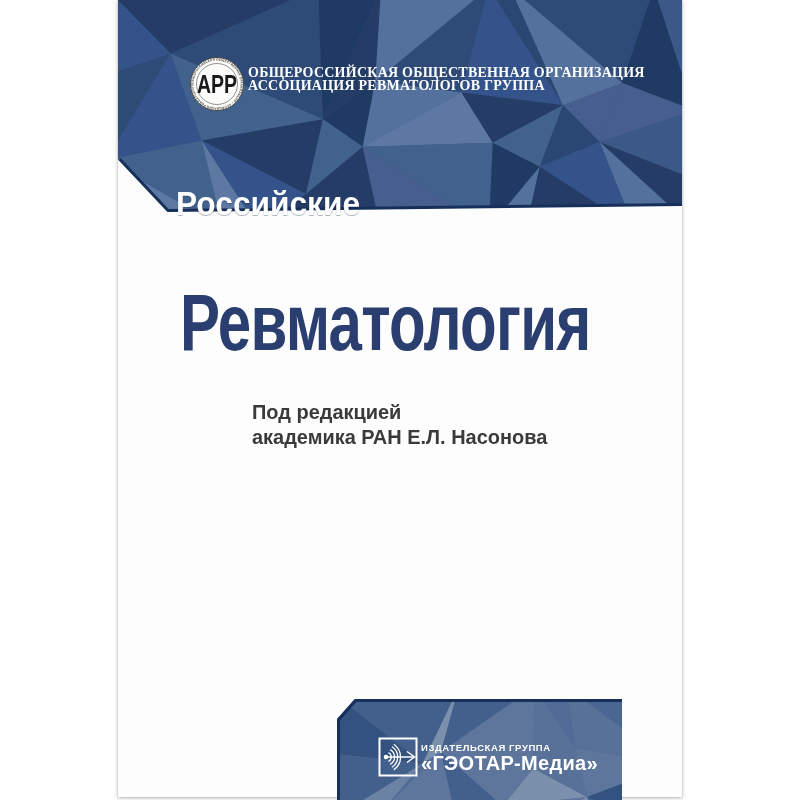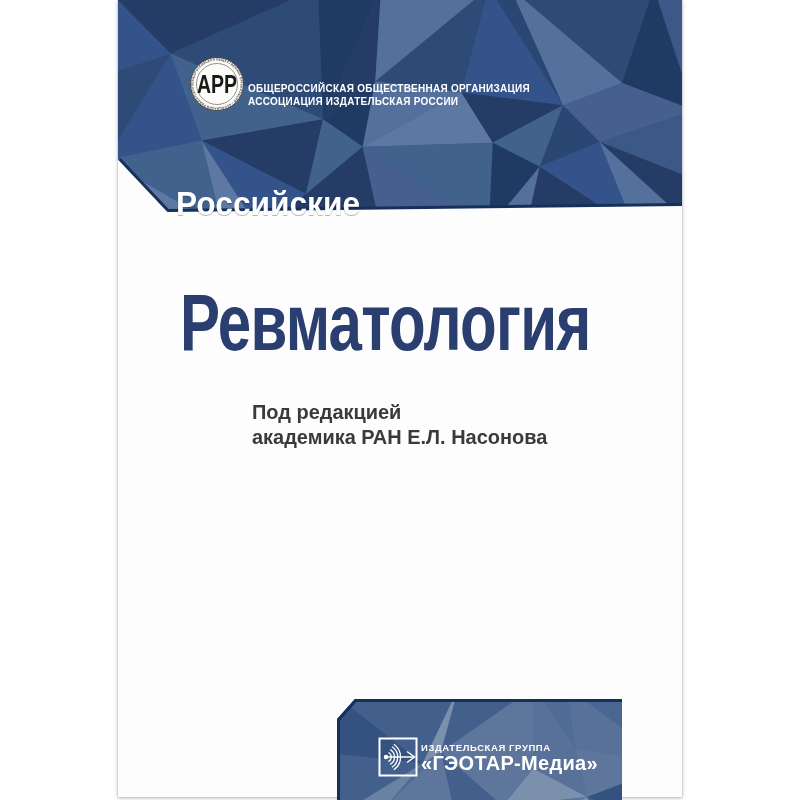--- a/index.html
+++ b/index.html
@@ -6,22 +6,22 @@
   .stage{position:relative;width:800px;height:800px;background:#ffffff;overflow:hidden;
          font-family:"Liberation Sans","DejaVu Sans",sans-serif;}
   .cover{position:absolute;left:118px;top:0;width:564px;height:797px;background:#fdfdfd;
          box-shadow:0 1px 4px rgba(0,0,0,.28), 0 0 0 1px rgba(0,0,0,.05);}
   .panel{position:absolute;overflow:hidden;}
   .panel svg.mesh{position:absolute;left:0;top:0;display:block;}
   .header-panel{left:0;top:0;width:564px;height:216px;}
   .footer-panel{left:219px;top:699px;width:285px;height:130px;}
 
   .arr-logo{position:absolute;left:71px;top:56px;}
-  .org-lines{position:absolute;left:130px;top:82px;color:var(--light-text,#fff);
-             font-weight:bold;font-size:10px;line-height:13px;letter-spacing:.25px;white-space:nowrap;}
+  .org-lines{position:absolute;left:130px;top:66px;color:var(--light-text,#fff);
+             font-weight:bold;font-size:14px;line-height:13px;letter-spacing:.25px;white-space:nowrap;font-family:Liberation Serif, serif;}
   .series{position:absolute;left:58px;top:119px;color:var(--light-text,#fff);font-weight:bold;
           font-size:33px;line-height:34px;transform:scaleX(.96);transform-origin:left top;white-space:pre;
           text-shadow:0 1px 1px rgba(10,25,55,.35);}
   .book-title{position:absolute;left:62px;top:283px;margin:0;color:var(--title-color,#2a3e70);
           font-size:80px;line-height:80px;font-weight:bold;letter-spacing:-1px;white-space:nowrap;
           transform:scaleX(.75);transform-origin:left top;}
   .editor{position:absolute;left:134px;top:400px;color:var(--editor-color,#3a3a3a);font-weight:bold;
           font-size:21px;line-height:24.5px;transform:scaleX(.95);transform-origin:left top;white-space:nowrap;}
 
   .geotar-logo{position:absolute;left:41px;top:38px;}
@@ -97,21 +97,21 @@
           <path id="ringPath" d="M 4.5,28 A 23.5,23.5 0 1 1 51.5,28 A 23.5,23.5 0 1 1 4.5,28"></path>
         </defs>
         <text font-size="3.1" fill="#474239" letter-spacing="0.2" font-weight="bold">
           <textPath href="#ringPath">ОБЩЕРОССИЙСКАЯ ОБЩЕСТВЕННАЯ ОРГАНИЗАЦИЯ • АССОЦИАЦИЯ РЕВМАТОЛОГОВ РОССИИ •</textPath>
         </text>
         <text transform="translate(28,36.5) scale(0.78,1)" text-anchor="middle" font-size="25" font-weight="bold" fill="#1a1a1a">АРР</text>
       </svg>
 
       <div class="org-lines">
         <div>ОБЩЕРОССИЙСКАЯ ОБЩЕСТВЕННАЯ ОРГАНИЗАЦИЯ</div>
-        <div>АССОЦИАЦИЯ ИЗДАТЕЛЬСКАЯ РОССИИ</div>
+        <div>АССОЦИАЦИЯ РЕВМАТОЛОГОВ ГРУППА</div>
       </div>
 
       <div class="series">
         <div>Российские</div>
         
       </div>
     </div>
 
     <h1 class="book-title">Ревматология</h1>
 

